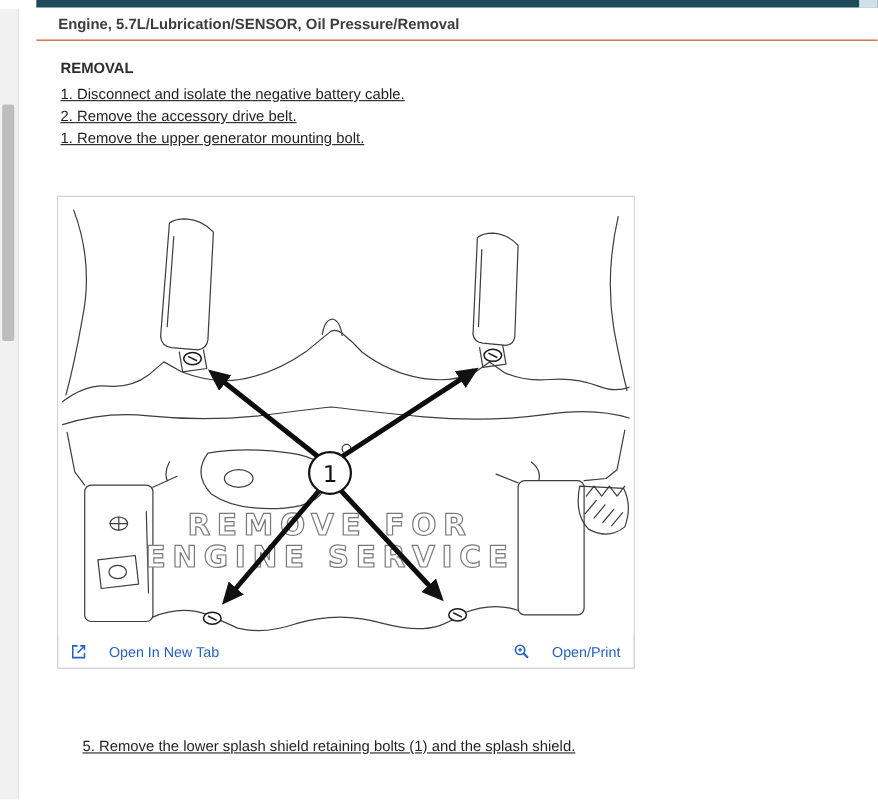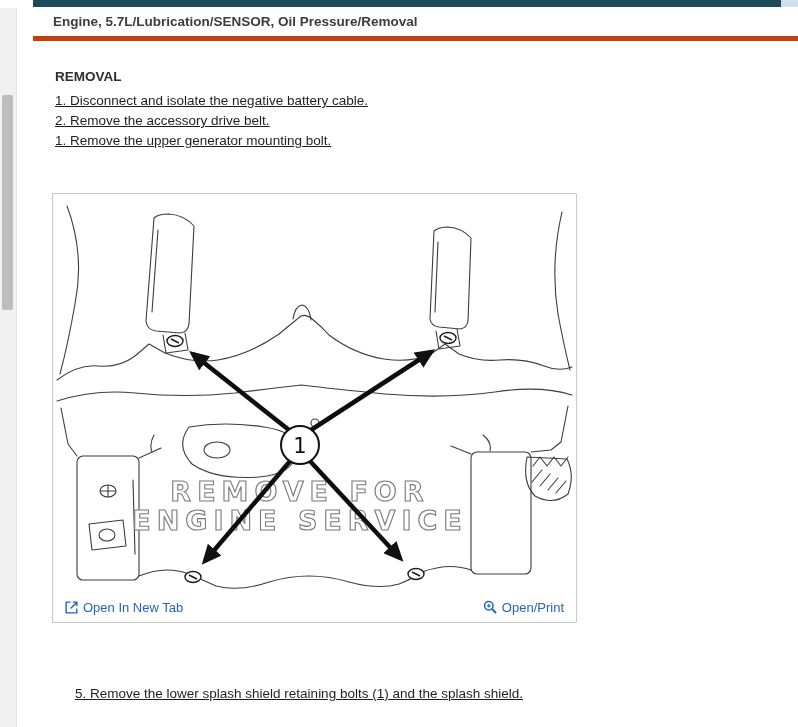--- a/index.html
+++ b/index.html
@@ -15,30 +15,30 @@
   
   .left-scroll-track{position:absolute;left:0;top:8px;bottom:0;width:17px;background:#f1f1f1;border-right:1px solid #e3e3e3;}
   .left-scroll-thumb{position:absolute;left:2px;top:87px;width:11px;height:215px;background:var(--scroll-thumb);border-radius:2px;}
 
   
   .top-bar{position:absolute;left:33px;right:0;top:0;height:7px;background:var(--topbar);}
   .top-bar-cap{position:absolute;right:0;top:0;height:7px;width:17px;background:#cfe0eb;}
 
   
   .page{position:absolute;left:33px;top:7px;right:0;bottom:0;background:#fff;}
-  .breadcrumb{padding:7px 9px 7px 20px;font-size:13.5px;font-weight:bold;color:#3c3c3c;border-bottom:5px solid #c2410c;}
+  .breadcrumb{padding:7px 9px 7px 20px;font-size:13.5px;font-weight:bold;color:#3c3c3c;border-bottom:1px solid #c2410c;}
   .content{padding-left:22px;}
-  .section-title{margin-top:28px;margin-bottom:7px;font-size:13.5px;font-weight:bold;color:#2e2e2e;}
+  .section-title{margin-top:17px;margin-bottom:7px;font-size:13.5px;font-weight:bold;color:#2e2e2e;}
   .step{font-size:13.5px;color:#1f1f1f;line-height:20px;text-decoration:underline;}
 
   
   .figure{width:525px;margin-left:-3px;margin-top:42px;border:1px solid #c9c9c9;background:#fff;}
   .diagram{display:block;width:523px;height:398px;background:#fff;}
   .figure-footer{height:30px;display:flex;justify-content:space-between;align-items:center;padding:0 12px;}
-  .fig-link{display:inline-flex;align-items:center;gap:5px;color:var(--link);font-size:13px;text-decoration:none;cursor:pointer;}
+  .fig-link{display:inline-flex;align-items:center;gap:21px;color:var(--link);font-size:13px;text-decoration:none;cursor:pointer;}
   .icon-fill{fill:var(--link);}
   .icon-stroke{stroke:var(--link);fill:none;}
 
   .step5{margin-top:61px;margin-left:20px;}
 </style>
 </head>
 <body>
 
 <div class="screen">
 

